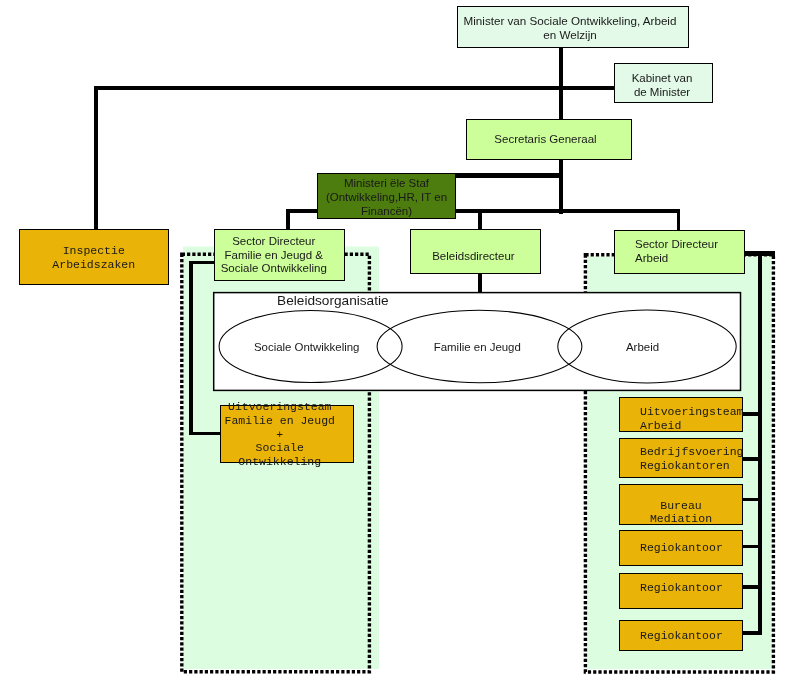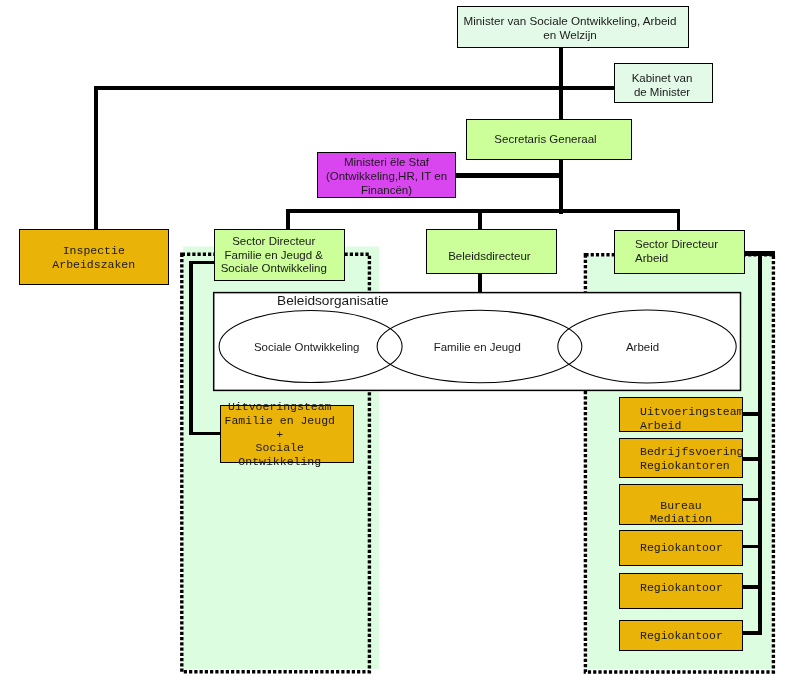--- a/index.html
+++ b/index.html
@@ -5,21 +5,21 @@
   html,body{margin:0;padding:0;background:#fff;}
   body{width:806px;height:697px;font-family:"Liberation Sans",sans-serif;overflow:hidden;
        -webkit-font-smoothing:antialiased;}
   #chart{position:relative;width:806px;height:697px;background:#fff;}
   .layer{position:absolute;left:0;top:0;width:806px;height:697px;}
   .box{position:absolute;box-sizing:border-box;border:1.5px solid #000;
        display:flex;flex-direction:column;align-items:center;justify-content:center;
        text-align:center;color:#191919;font-size:11.5px;line-height:13.85px;}
   .box span{display:block;}
   .fill-pale{background:#e4fae8;}
-  .fill-mid{background:#d946ef;}
+  .fill-mid{background:#4d7c0f;margin-top:21px;}
   .fill-green{background:#ccff99;}
   .fill-yellow{background:#eab308;font-family:Liberation Mono, monospace;}
   .lft{align-items:flex-start;text-align:left;padding-left:20px;}
   .orgtitle{position:absolute;font-size:13.65px;line-height:14px;color:#191919;}
   .elab{position:absolute;font-size:11.45px;line-height:12px;color:#191919;text-align:center;}
 </style>
 </head>
 <body>
 
 <div id="chart">
@@ -88,21 +88,21 @@
     <span>Inspectie</span>
     <span>Arbeidszaken</span>
   </div>
 
   <div class="box fill-green" style="left:214px;top:229px;width:131px;height:51.5px;padding-right:11.5px;padding-top:1.5px;">
     <span>Sector Directeur</span>
     <span>Familie en Jeugd &amp;</span>
     <span>Sociale Ontwikkeling</span>
   </div>
 
-  <div class="box fill-green" style="left:409.8px;top:228.8px;width:131.3px;height:45px;padding-top:11px;padding-right:4px;margin-left:16px;">
+  <div class="box fill-green" style="left:409.8px;top:228.8px;width:131.3px;height:45px;padding-top:11px;padding-right:4px;">
     <span>Beleidsdirecteur</span>
   </div>
 
   <div class="box fill-green lft" style="left:614px;top:229.5px;width:131.3px;height:44px;">
     <span>Sector Directeur</span>
     <span>Arbeid</span>
   </div>
 
   <div class="orgtitle" style="left:277.1px;top:294.3px;width:400px;">Beleidsorganisatie</div>
 

